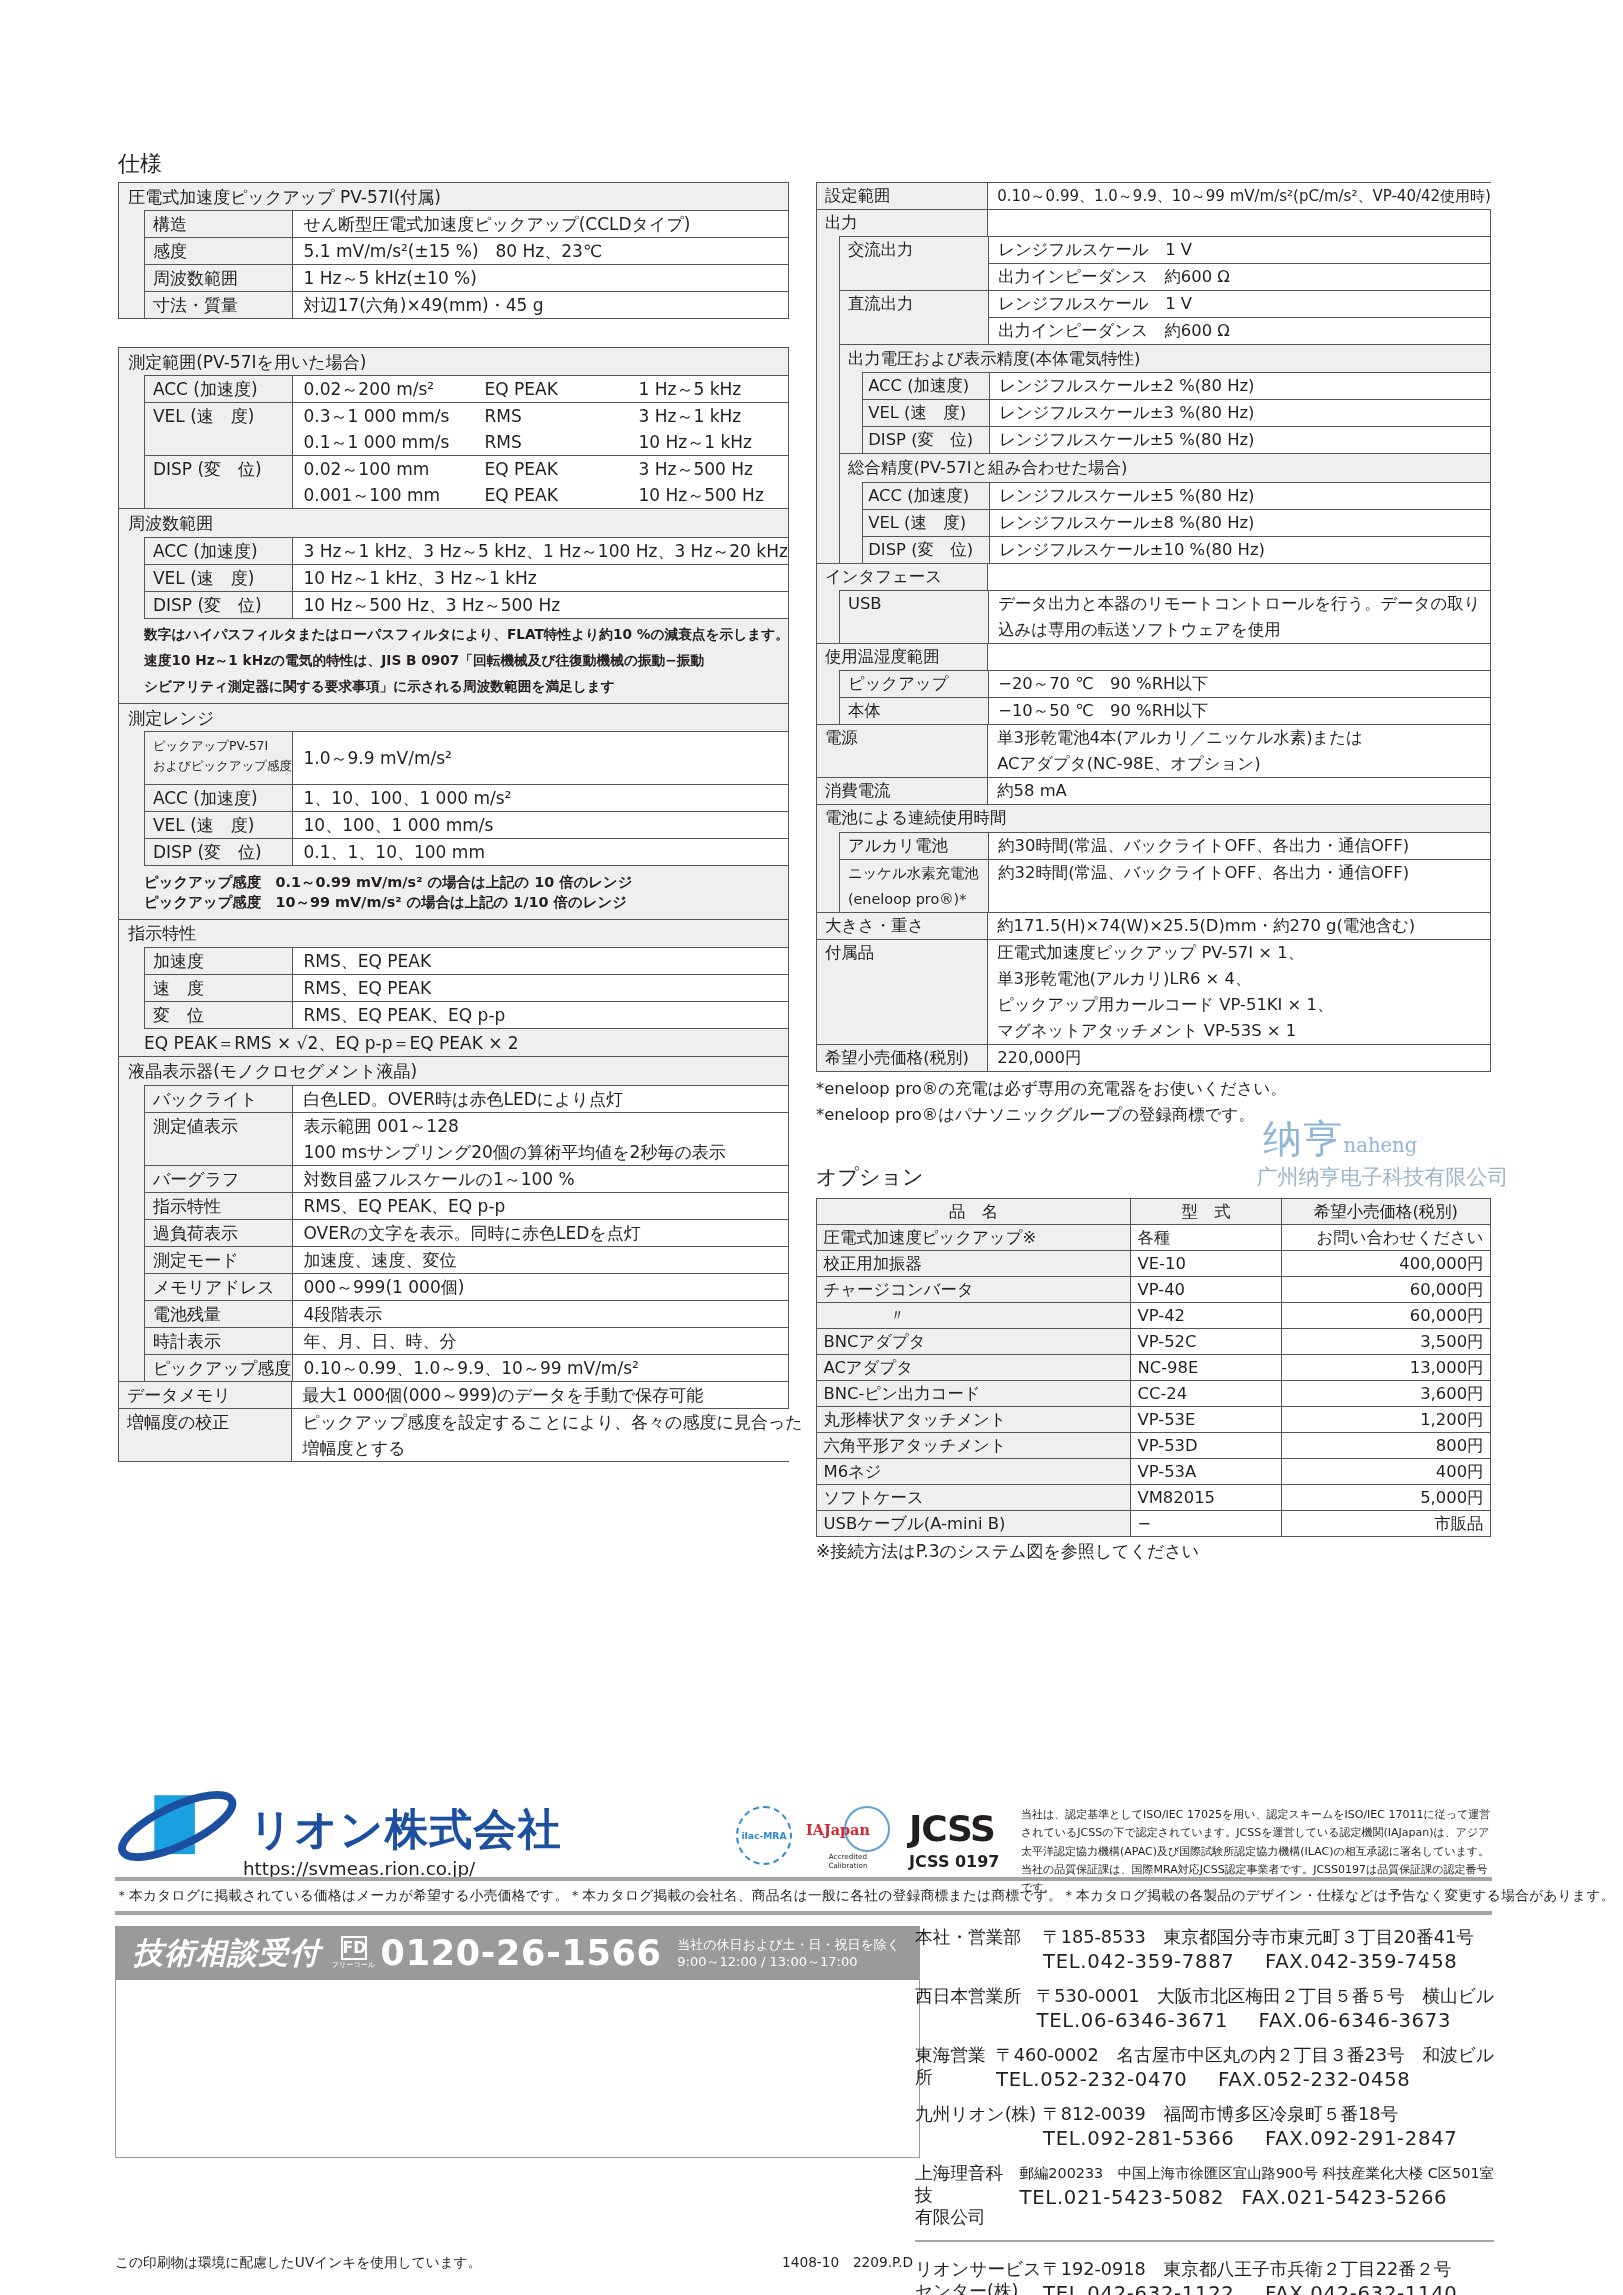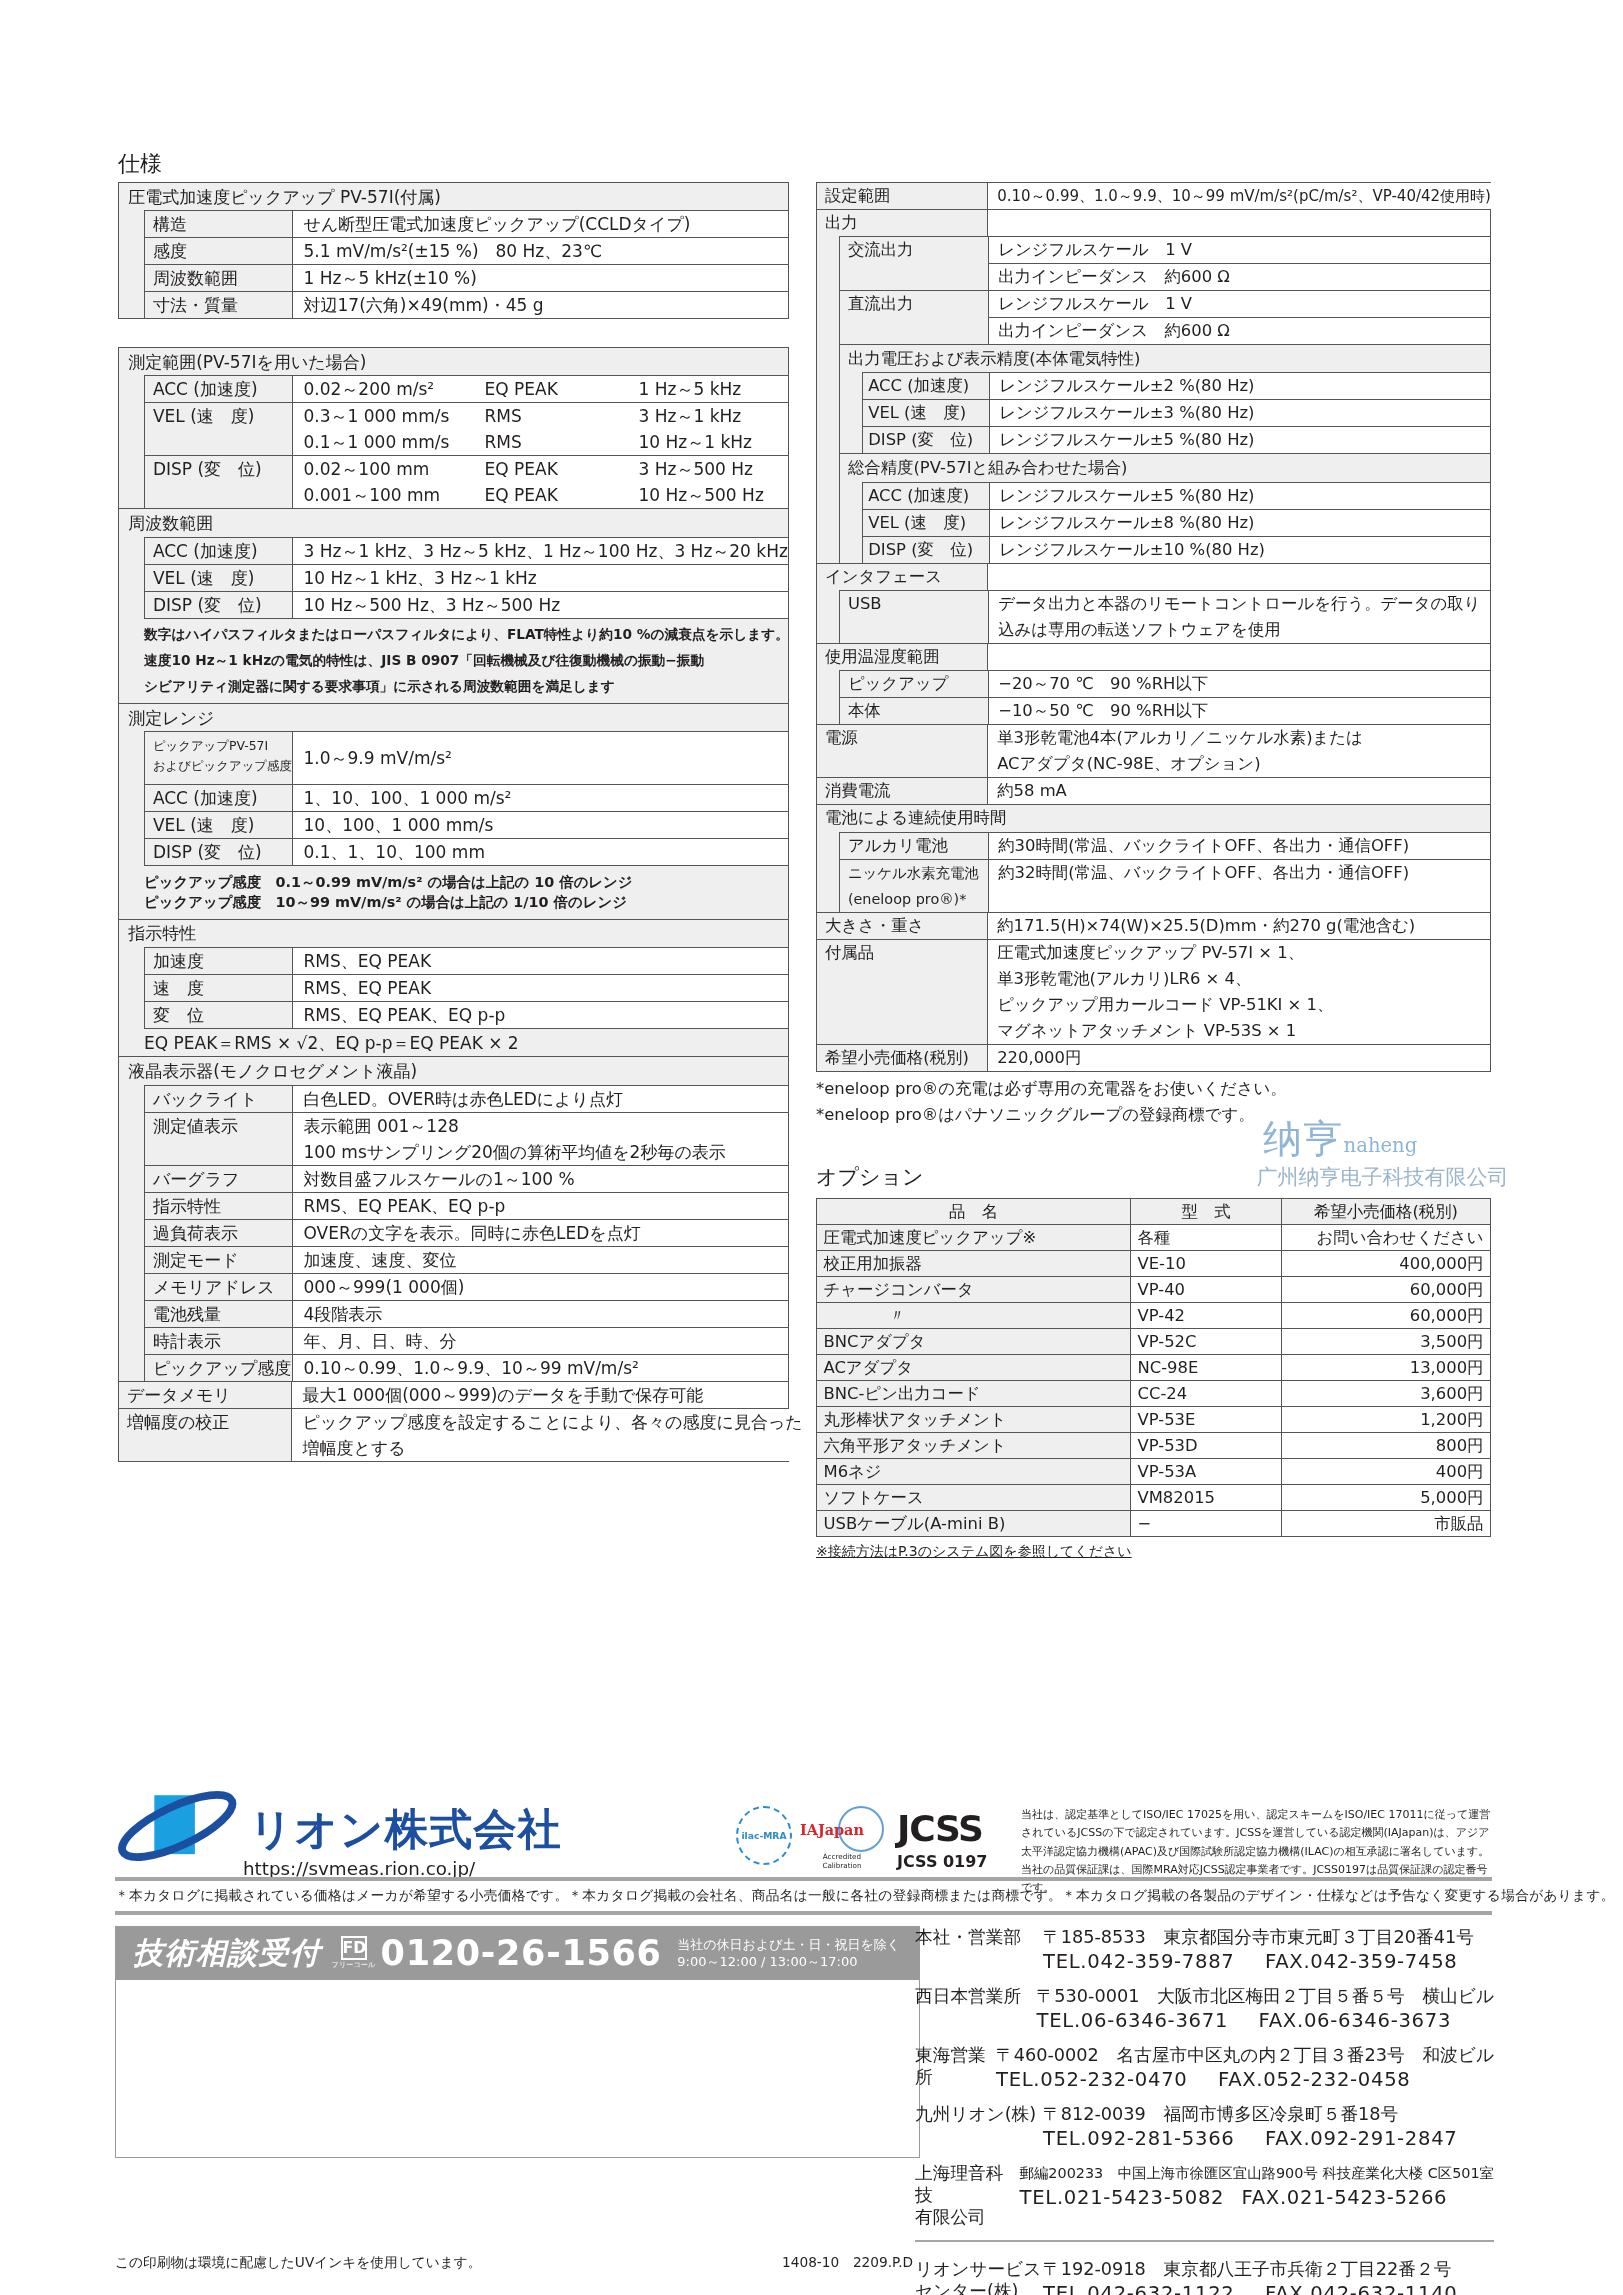--- a/index.html
+++ b/index.html
@@ -47,26 +47,26 @@
   .watermark .cn { position: absolute; left: -6.5px; top: 51px; font-size: 21px; white-space: nowrap; color: #9ab5c9; }
 
   .opt-title { font-size: 21px; margin-top: 35px; margin-bottom: 6.5px; }
   table.opt { width: 100%; border-collapse: collapse; font-size: 16.4px; border: 1.3px solid #555; }
   table.opt th { background: #efefef; font-weight: normal; line-height: 25px; border: 1.3px solid #555; text-align: center; }
   table.opt td { line-height: 25px; border: 1.3px solid #555; padding: 0 6.5px; white-space: nowrap; }
   table.opt td.name { background: #efefef; width: 314px; }
   table.opt td.model { width: 151px; }
   table.opt td.price { text-align: right; }
   table.opt td.ditto { padding-left: 72px; }
-  .opt-note { font-size: 14px; margin-top: 3.9px; line-height: 23.6px; text-decoration: underline; }
+  .opt-note { font-size: 17px; margin-top: 3.9px; line-height: 23.6px; }
 
   
   .logo { position: absolute; left: 115px; top: 1790px; width: 419px; height: 79px; }
   .logo-url { position: absolute; left: 243px; top: 1858px; font-size: 18.3px; }
-  .certs { position: absolute; left: 736px; top: 1806px; height: 72px; display: flex; align-items: flex-start; gap: 8px; }
+  .certs { position: absolute; left: 736px; top: 1806px; height: 72px; display: flex; align-items: flex-start; gap: 14px; }
   .cert-text { position: absolute; left: 1021px; top: 1806px; width: 471px; font-size: 11px; line-height: 18.3px; }
   .rule { position: absolute; left: 115px; width: 1377px; height: 3.9px; background: #a5a5a5; }
   .disclaimer { position: absolute; left: 115px; top: 1887px; width: 1377px; font-size: 13.7px; text-align: center; white-space: nowrap; letter-spacing: 0.3px; }
   .contact-box { position: absolute; left: 115px; top: 1926px; width: 805px; height: 232px; border: 1.3px solid #999; border-top: none; }
   .contact-band { position: absolute; left: 115px; top: 1926px; width: 805px; height: 54px; background: #9a9a9a; color: #fff; display: flex; align-items: center; padding-left: 18.3px; }
   .contact-band .lbl { font-size: 30px; font-weight: bold; letter-spacing: 1.3px; font-style: italic; }
   .fd { display: inline-flex; flex-direction: column; align-items: center; margin: 0 5.2px 0 10.5px; }
   .fd .box { width: 26px; height: 23.6px; border: 2px solid #fff; font-size: 15.7px; font-weight: bold; text-align: center; line-height: 19.6px; }
   .fd .tiny { font-size: 7.2px; }
   .contact-band .tel { font-size: 35px; font-weight: bold; letter-spacing: 0.7px; }

